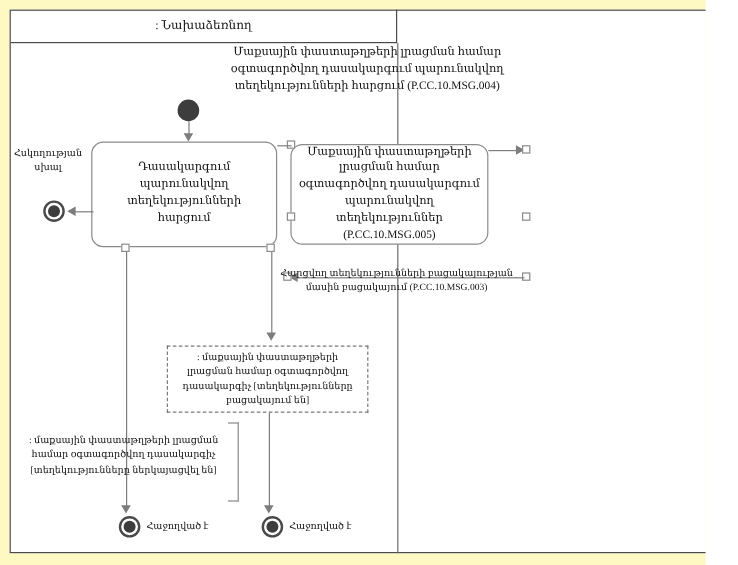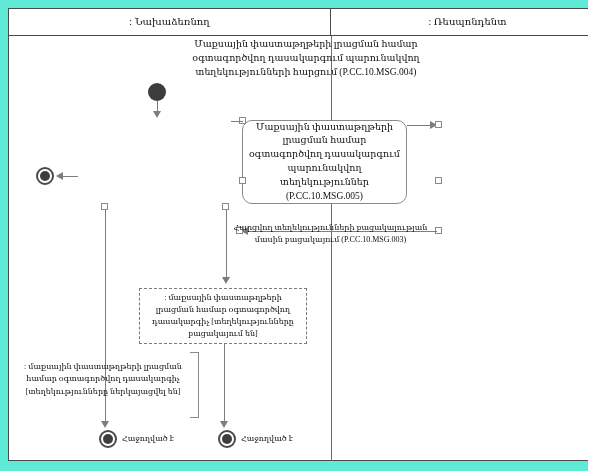--- a/index.html
+++ b/index.html
@@ -10,21 +10,21 @@
   body {
     font-family: "Liberation Serif", "DejaVu Serif", serif;
     color: #000000;
   }
 
   #canvas {
     position: relative;
     width: 588px;
     height: 471px;
     overflow: hidden;
-    background: #5eead4;
+    background: #fef9c3;
   }
 
   
   .frame {
     position: absolute;
     left: 8px;
     top: 8px;
     width: 597px;
     height: 453px;
     border: 1px solid #4a4a4a;
@@ -255,38 +255,39 @@
 </head>
 <body>
 
 <div id="canvas">
 
   <div class="frame"></div>
 
   <div class="lane-header" id="lane-header-left">
     <span>: Նախաձեռնող</span>
   </div>
-  <div class="lane-header" id="lane-header-right">
-    <span>: Ռեսպոնդենտ</span>
-  </div>
   <div class="lane-divider"></div>
 
   <div class="label" id="label-top-message">Մաքսային փաստաթղթերի լրացման համար օգտագործվող դասակարգում պարունակվող տեղեկությունների հարցում (P.CC.10.MSG.004)</div>
 
   <div class="initial-node" id="initial-node"></div>
   <div class="line-v" style="left:157px; top:101px; height:12px;"></div>
   <div class="arrow-down" style="left:153px; top:111px;"></div>
 
+  <div class="activity" id="activity-request">
+    <span>Դասակարգում պարունակվող տեղեկությունների հարցում</span>
+  </div>
 
   <div class="port" style="left:101px; top:203px;"></div>
   <div class="port" style="left:222px; top:203px;"></div>
 
   <div class="line-h" style="left:60px; top:176px; width:18px;"></div>
   <div class="arrow-left" style="left:56px; top:172px;"></div>
   <div class="final-node" id="final-node-error"></div>
+  <div class="label" id="label-control-error">Հսկողության սխալ</div>
 
   <div class="activity" id="activity-info-message">
     <span>Մաքսային փաստաթղթերի լրացման համար օգտագործվող դասակարգում պարունակվող տեղեկություններ (P.CC.10.MSG.005)</span>
   </div>
   <div class="port" style="left:239px; top:177px;"></div>
   <div class="port" style="left:239px; top:117px;"></div>
 
   <div class="line-h" style="left:231px; top:121px; width:12px;"></div>
 
   <div class="line-h" style="left:407px; top:125px; width:27px;"></div>

